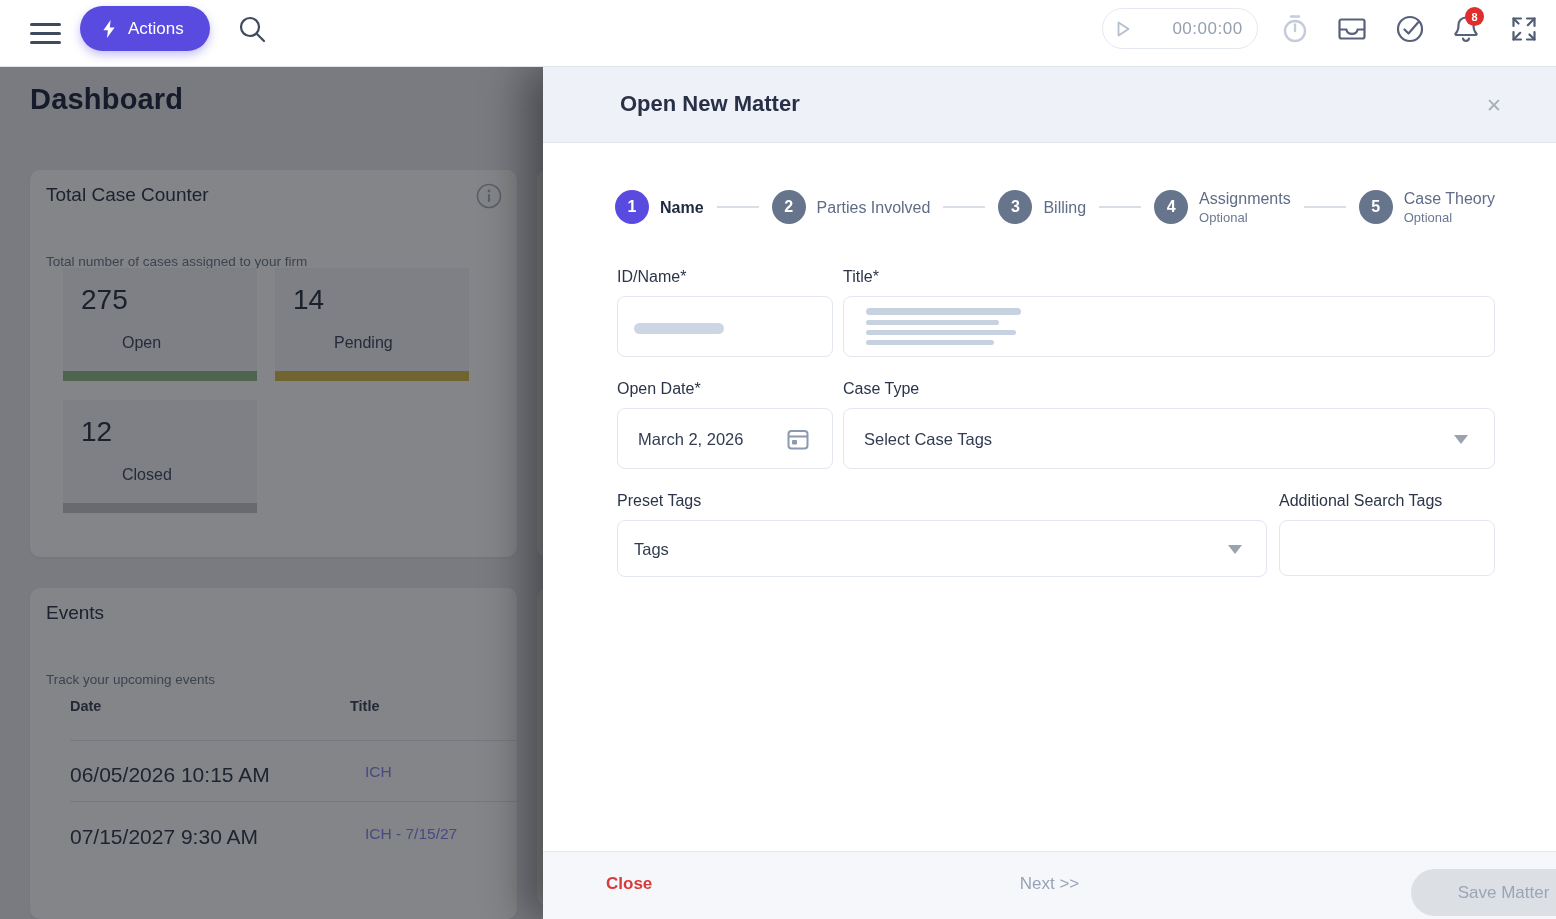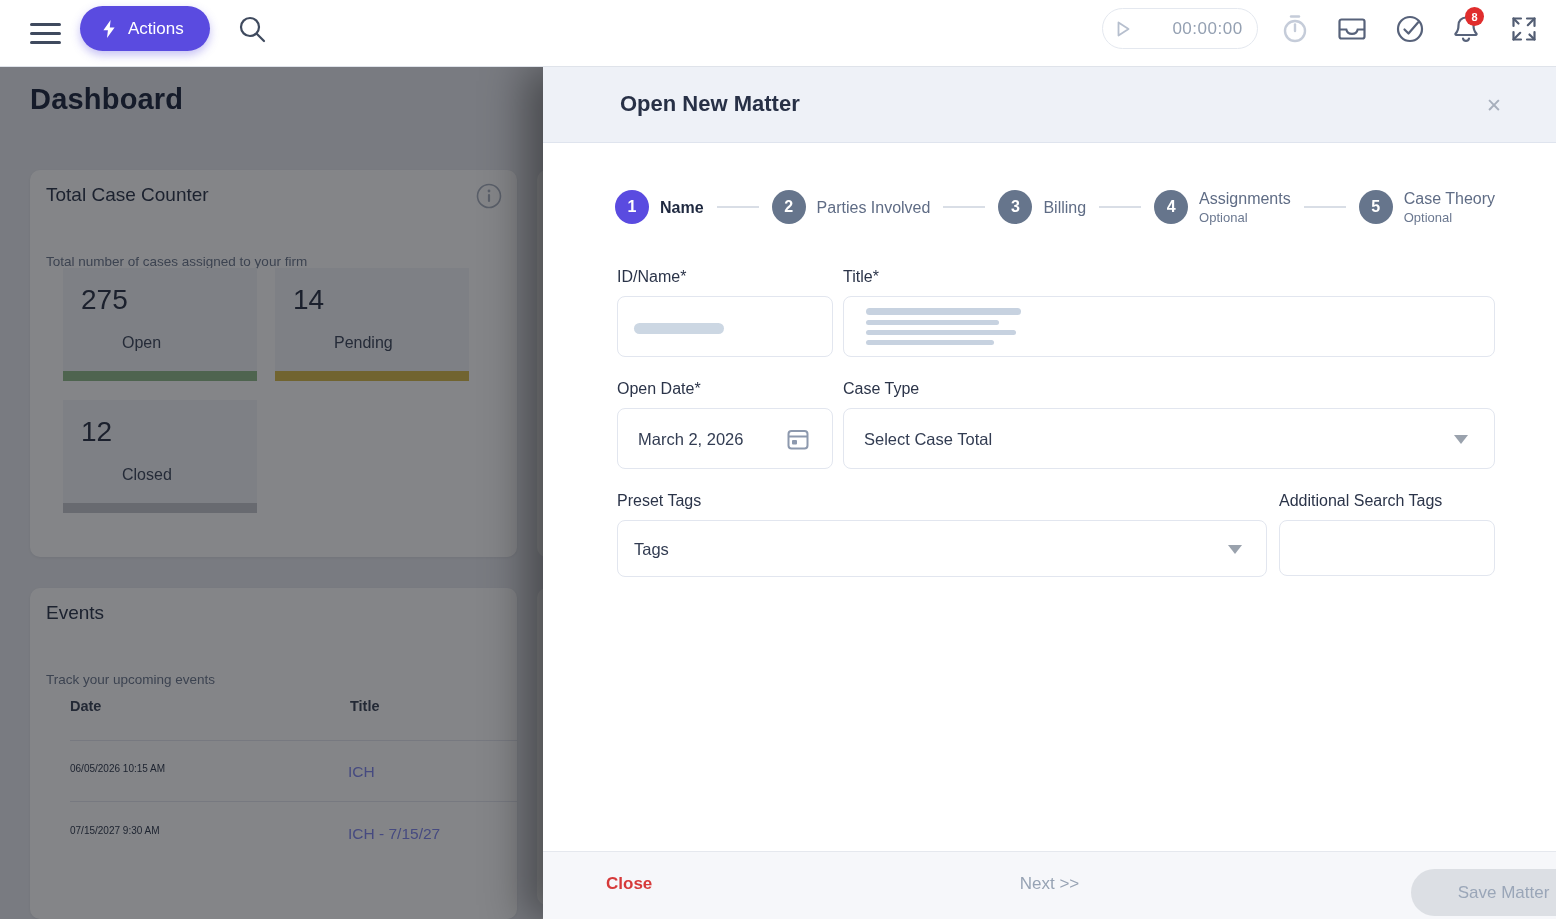--- a/index.html
+++ b/index.html
@@ -27,22 +27,22 @@
   .sliver { position:absolute; left:537px; width:30px; background:#fff; border-radius:10px; }
   .card-title { position:absolute; left:16px; top:14px; font-size:19px; color:#2e384d; }
   .card-sub { position:absolute; left:16px; top:44px; font-size:13.5px; color:#6e7a8f;margin-top:40px; }
   .info-ic { position:absolute; left:446px; top:13px; width:26px; height:26px; }
   .stat-tile { position:absolute; width:194px; height:113px; background:#f2f4f8; overflow:hidden; }
   .stat-val { position:absolute; left:18px; top:16px; font-size:28px; color:#2c3548; }
   .stat-label { position:absolute; left:18px; top:66px; font-size:16px; color:#414b5f;margin-left:41px; }
   .stat-bar { position:absolute; left:0; bottom:0; width:100%; height:10px; }
   .ev-head { position:absolute; top:110px; font-size:14.5px; font-weight:700; color:#3c4659; }
   .ev-div { position:absolute; left:40px; right:0; height:1px; background:#e4e7ee; }
-  .ev-date { position:absolute; font-size:10px; color:#333d50; }
-  .ev-link { position:absolute; font-size:15.5px; color:#8289ee; cursor:pointer; }
+  .ev-date { position:absolute; font-size:21px; color:#333d50; }
+  .ev-link { position:absolute; font-size:15.5px; color:#8289ee; cursor:pointer;margin-left:17px; }
   .dash-overlay { position:absolute; inset:0; background:rgba(10,12,18,.5); z-index:20; }
 
   
   .modal { position:absolute; left:543px; top:67px; width:1013px; height:852px; background:#fff; z-index:30; overflow:hidden; box-shadow:-18px 0 40px rgba(0,0,0,.4); }
   .modal-header { position:absolute; left:0; top:0; width:100%; height:76px; background:#eef1f7; border-bottom:1px solid #dfe4ee; }
   .modal-title { position:absolute; left:57px; top:24px; font-size:22px; font-weight:700; color:#273046;margin-left:20px; }
   .modal-close { position:absolute; right:48px; top:24px; width:28px; height:28px; background:none; border:none; font-size:19px; color:#a7afbc; cursor:pointer; font-family:inherit; }
 
   
   .stepper { position:absolute; left:72px; top:119px; height:42px; display:flex; align-items:center; }
@@ -270,21 +270,21 @@
       <span class="in-text" style="font-weight:500;">March 2, 2026</span>
       <span class="cal-ic">
         <svg width="24" height="24" viewBox="0 0 24 24">
             <rect x="2.5" y="4" width="19" height="17.5" rx="3" fill="none" stroke="#8d99ae" stroke-width="2"></rect>
             <line x1="2.5" y1="9.5" x2="21.5" y2="9.5" stroke="#8d99ae" stroke-width="2"></line>
             <rect x="6" y="13" width="5" height="4.5" rx="1" fill="#8d99ae"></rect>
           </svg>
       </span>
     </div>
     <div class="finput" style="left:300px; top:341px; width:652px; height:61px;">
-      <span class="in-text">Select Case Total</span>
+      <span class="in-text">Select Case Tags</span>
       <span class="sel-caret" style="right:26px; top:26px;"></span>
     </div>
 
     <div class="flabel" style="left:74px; top:425px;">Preset Tags</div>
     <div class="flabel" style="left:736px; top:425px;">Additional Search Tags</div>
 
     <div class="finput" style="left:74px; top:453px; width:650px; height:57px;">
       <span class="in-text" style="left:16px;">Tags</span>
       <span class="sel-caret" style="right:24px; top:24px;"></span>
     </div>

